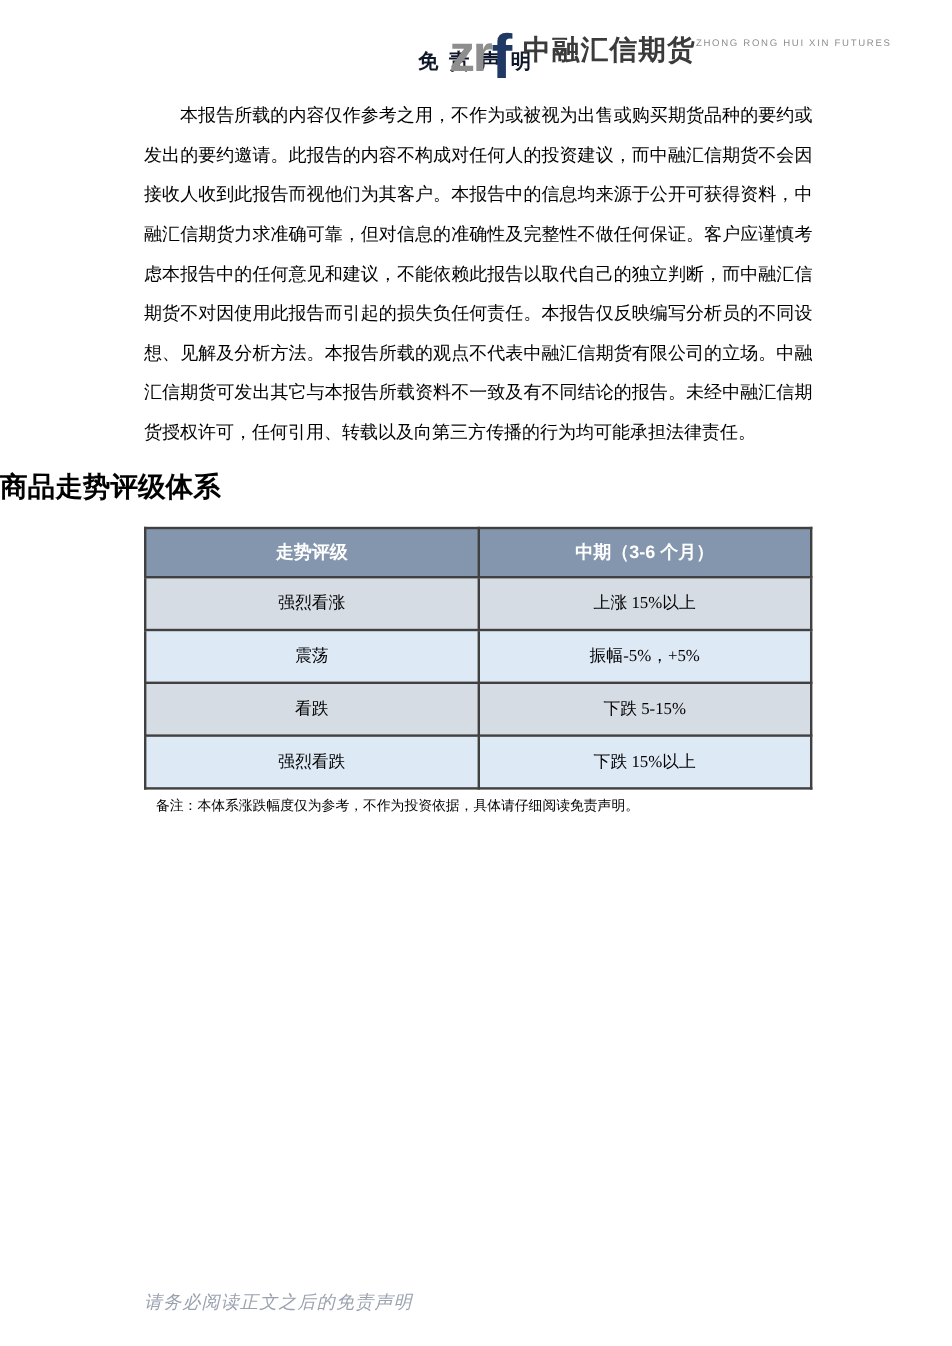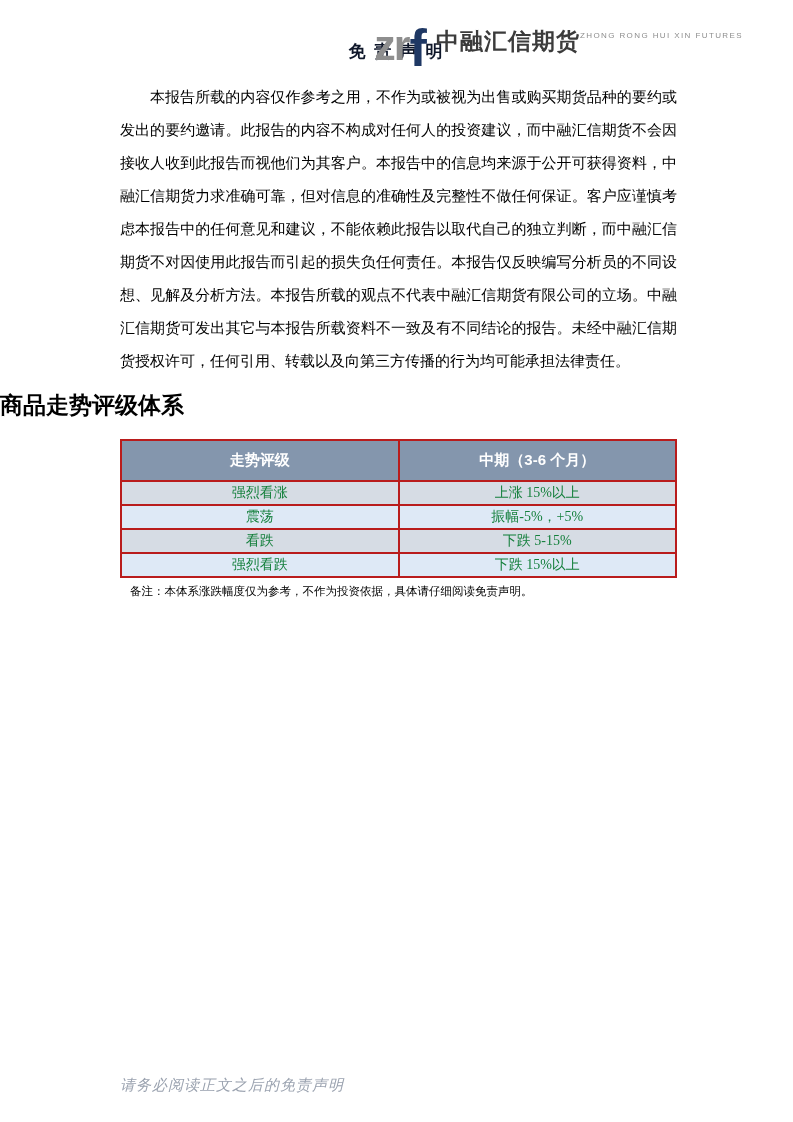--- a/index.html
+++ b/index.html
@@ -88,36 +88,36 @@
     font-size: 23px;
     color: #000000;
   }
   .rating-table {
     margin: 18px 0 0 120px;
     width: 557px;
     border-collapse: collapse;
     table-layout: fixed;
   }
   .rating-table th, .rating-table td {
-    border: 2px solid #b91c1c;
+    border: 2px solid #404040;
     text-align: center;
     vertical-align: middle;
   }
   .rating-table th {
     background: var(--table-header-bg, #8496ad);
     color: #ffffff;
     font-family: "Liberation Sans", "DejaVu Sans", sans-serif;
     font-weight: bold;
     font-size: 15px;
     height: 41px;
   }
   .rating-table td {
     font-size: 14px;
-    color: #15803d;
-    height: 24px;
+    color: #000000;
+    height: 44px;
   }
   .rating-table tbody tr:nth-child(odd) td { background: var(--row-gray, #d6dce4); }
   .rating-table tbody tr:nth-child(even) td { background: var(--row-blue, #dee9f6); }
 
   .table-note {
     margin: 6px 0 0 130px;
     font-size: 11.5px;
     color: #000000;
   }
 

